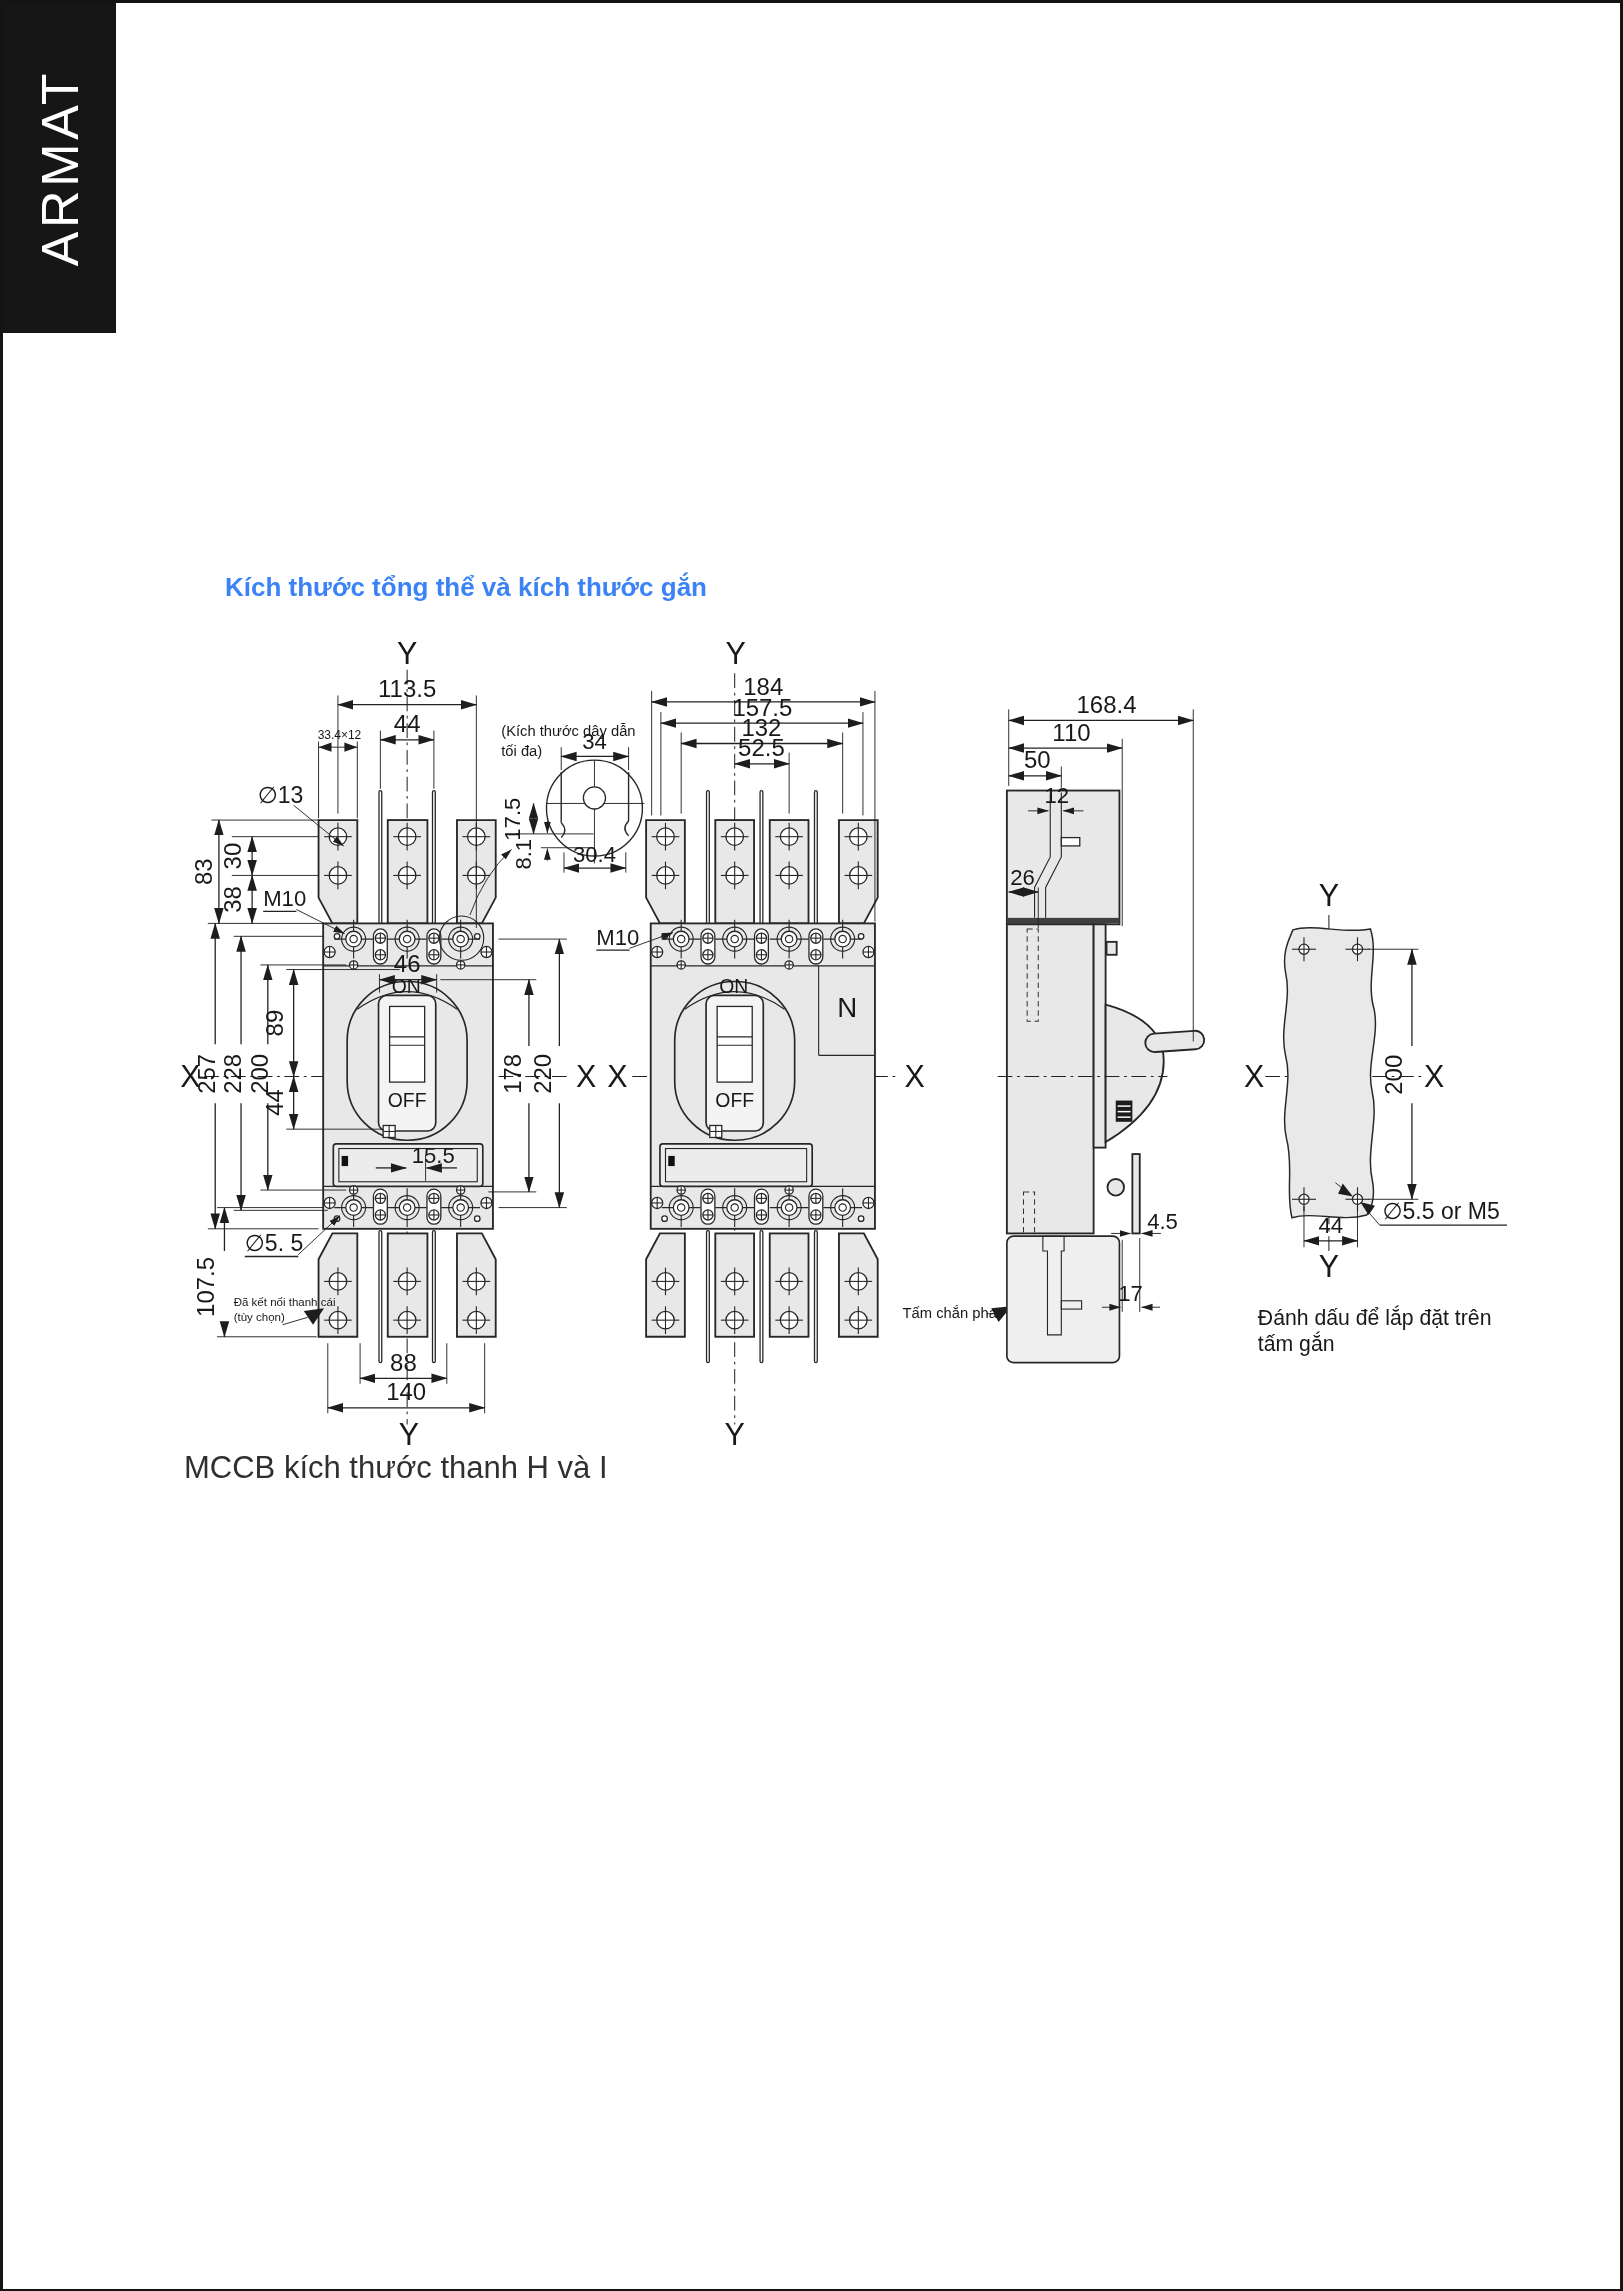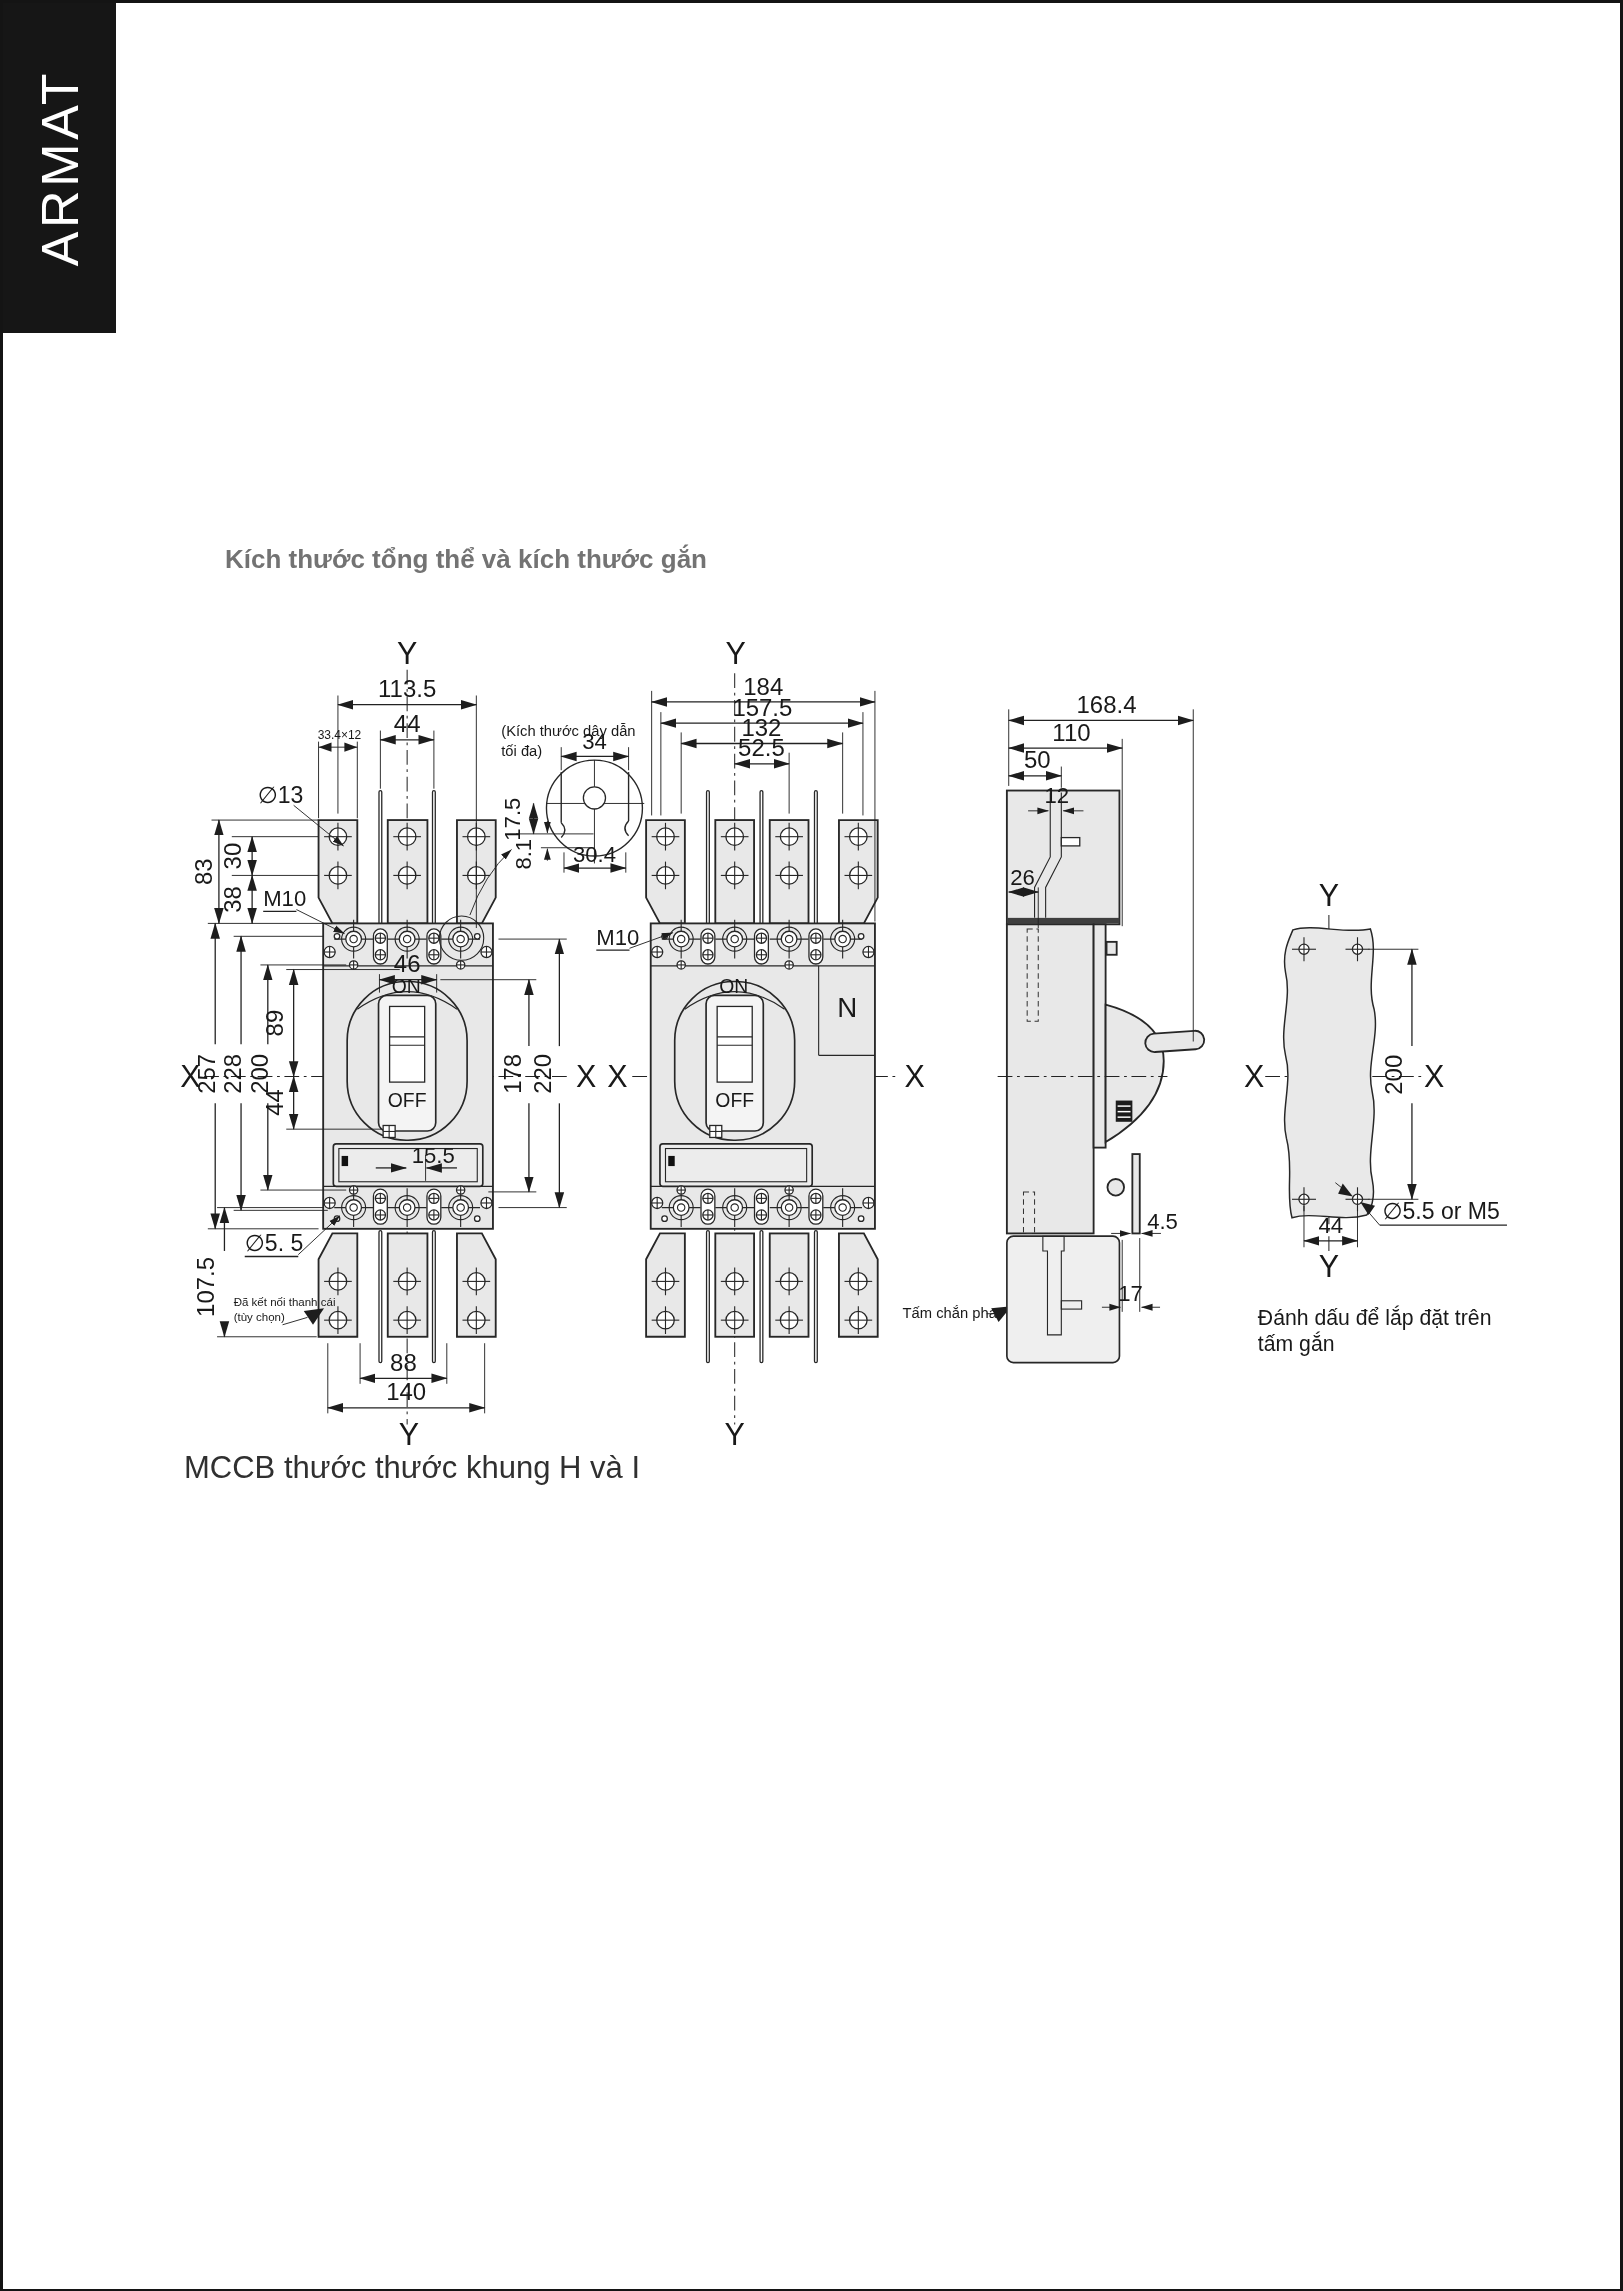--- a/index.html
+++ b/index.html
@@ -1,21 +1,21 @@
 <!DOCTYPE html>
 <html style="font-size:14.8px"><head>
 <meta charset="utf-8">
 <style>
   html,body{margin:0;padding:0;background:#888;}
   .page{position:relative;width:1623px;height:2292px;background:#fff;box-sizing:border-box;
         border:3.7px solid #141414;overflow:hidden;font-family:"Liberation Sans",sans-serif;}
   .banner{position:absolute;left:0;top:0;width:113px;height:330px;background:#161616;}
   .banner span{position:absolute;left:50%;top:50%;transform:translate(-50%,-50%) rotate(-90deg);
         color:#fff;font-size:52px;letter-spacing:3.7px;white-space:nowrap;}
-  .title{position:absolute;left:222px;top:541px;font-size:26px;font-weight:bold;color:#737373;}
+  .title{position:absolute;left:222px;top:569px;font-size:26px;font-weight:bold;color:#3b82f6;}
   .caption{position:absolute;left:181px;top:1447px;font-size:31px;color:#303030;}
   svg{position:absolute;left:0;top:0;}
   
   .fl{fill:#e8e8e8;stroke:#272727;stroke-width:2}
   .fl2{fill:#efefef;stroke:#272727;stroke-width:1.8}
   .rk{fill:#f4f4f4;stroke:#272727;stroke-width:1.8}
   .npl{fill:#ececec;stroke:#272727;stroke-width:1.8}
   .wh{fill:#fff;stroke:#272727;stroke-width:1.4}
   .s2{stroke:#272727;stroke-width:1.8;fill:none}
   .s1{stroke:#272727;stroke-width:1.2;fill:none}
@@ -34,21 +34,21 @@
 </head>
 <body>
 
 <div class="page">
 
   <div class="banner">
     <span>ARMAT</span>
   </div>
 
   <div class="title">Kích thước tổng thể và kích thước gắn</div>
-  <div class="caption">MCCB thước thước khung H và I</div>
+  <div class="caption">MCCB kích thước thanh H và I</div>
 
   <svg width="1623" height="2292" viewBox="0 0 1759 2483">
     <defs>
       <marker id="ar" viewBox="0 0 12 8" refX="11" refY="4" markerWidth="13" markerHeight="9" orient="auto-start-reverse">
         <path d="M0,0.6 11.5,4 0,7.4 Z" fill="#1d1d1d"></path>
       </marker>
       <g id="lughole">
           <circle r="9.5" class="wh"></circle>
           <line x1="-15" x2="15" class="s1"></line>
           <line y1="-15" y2="15" class="s1"></line>

